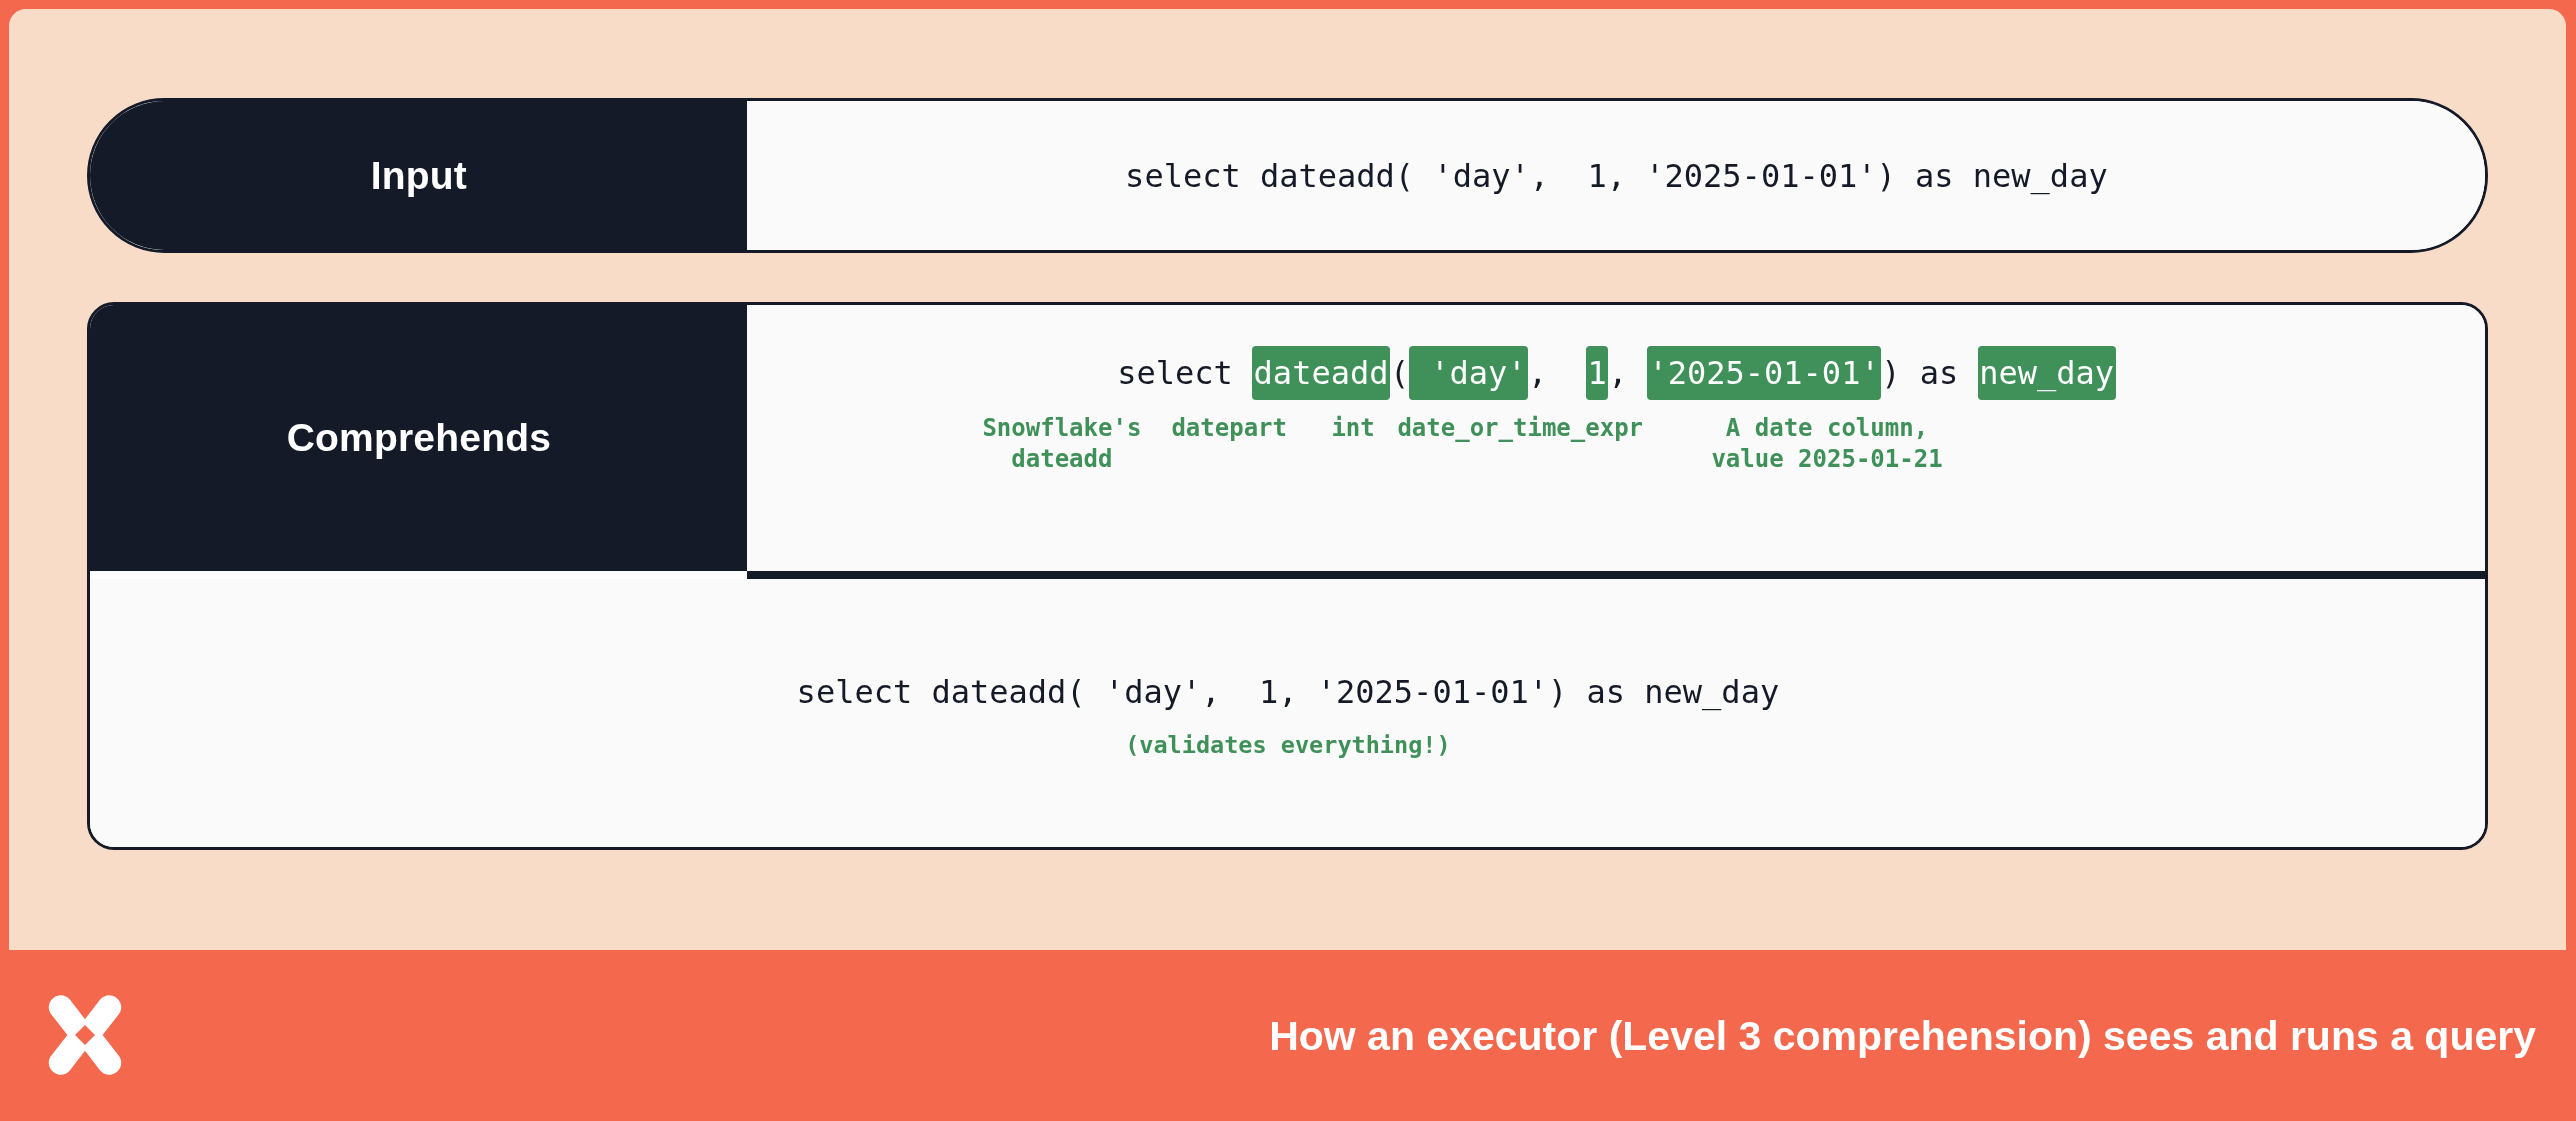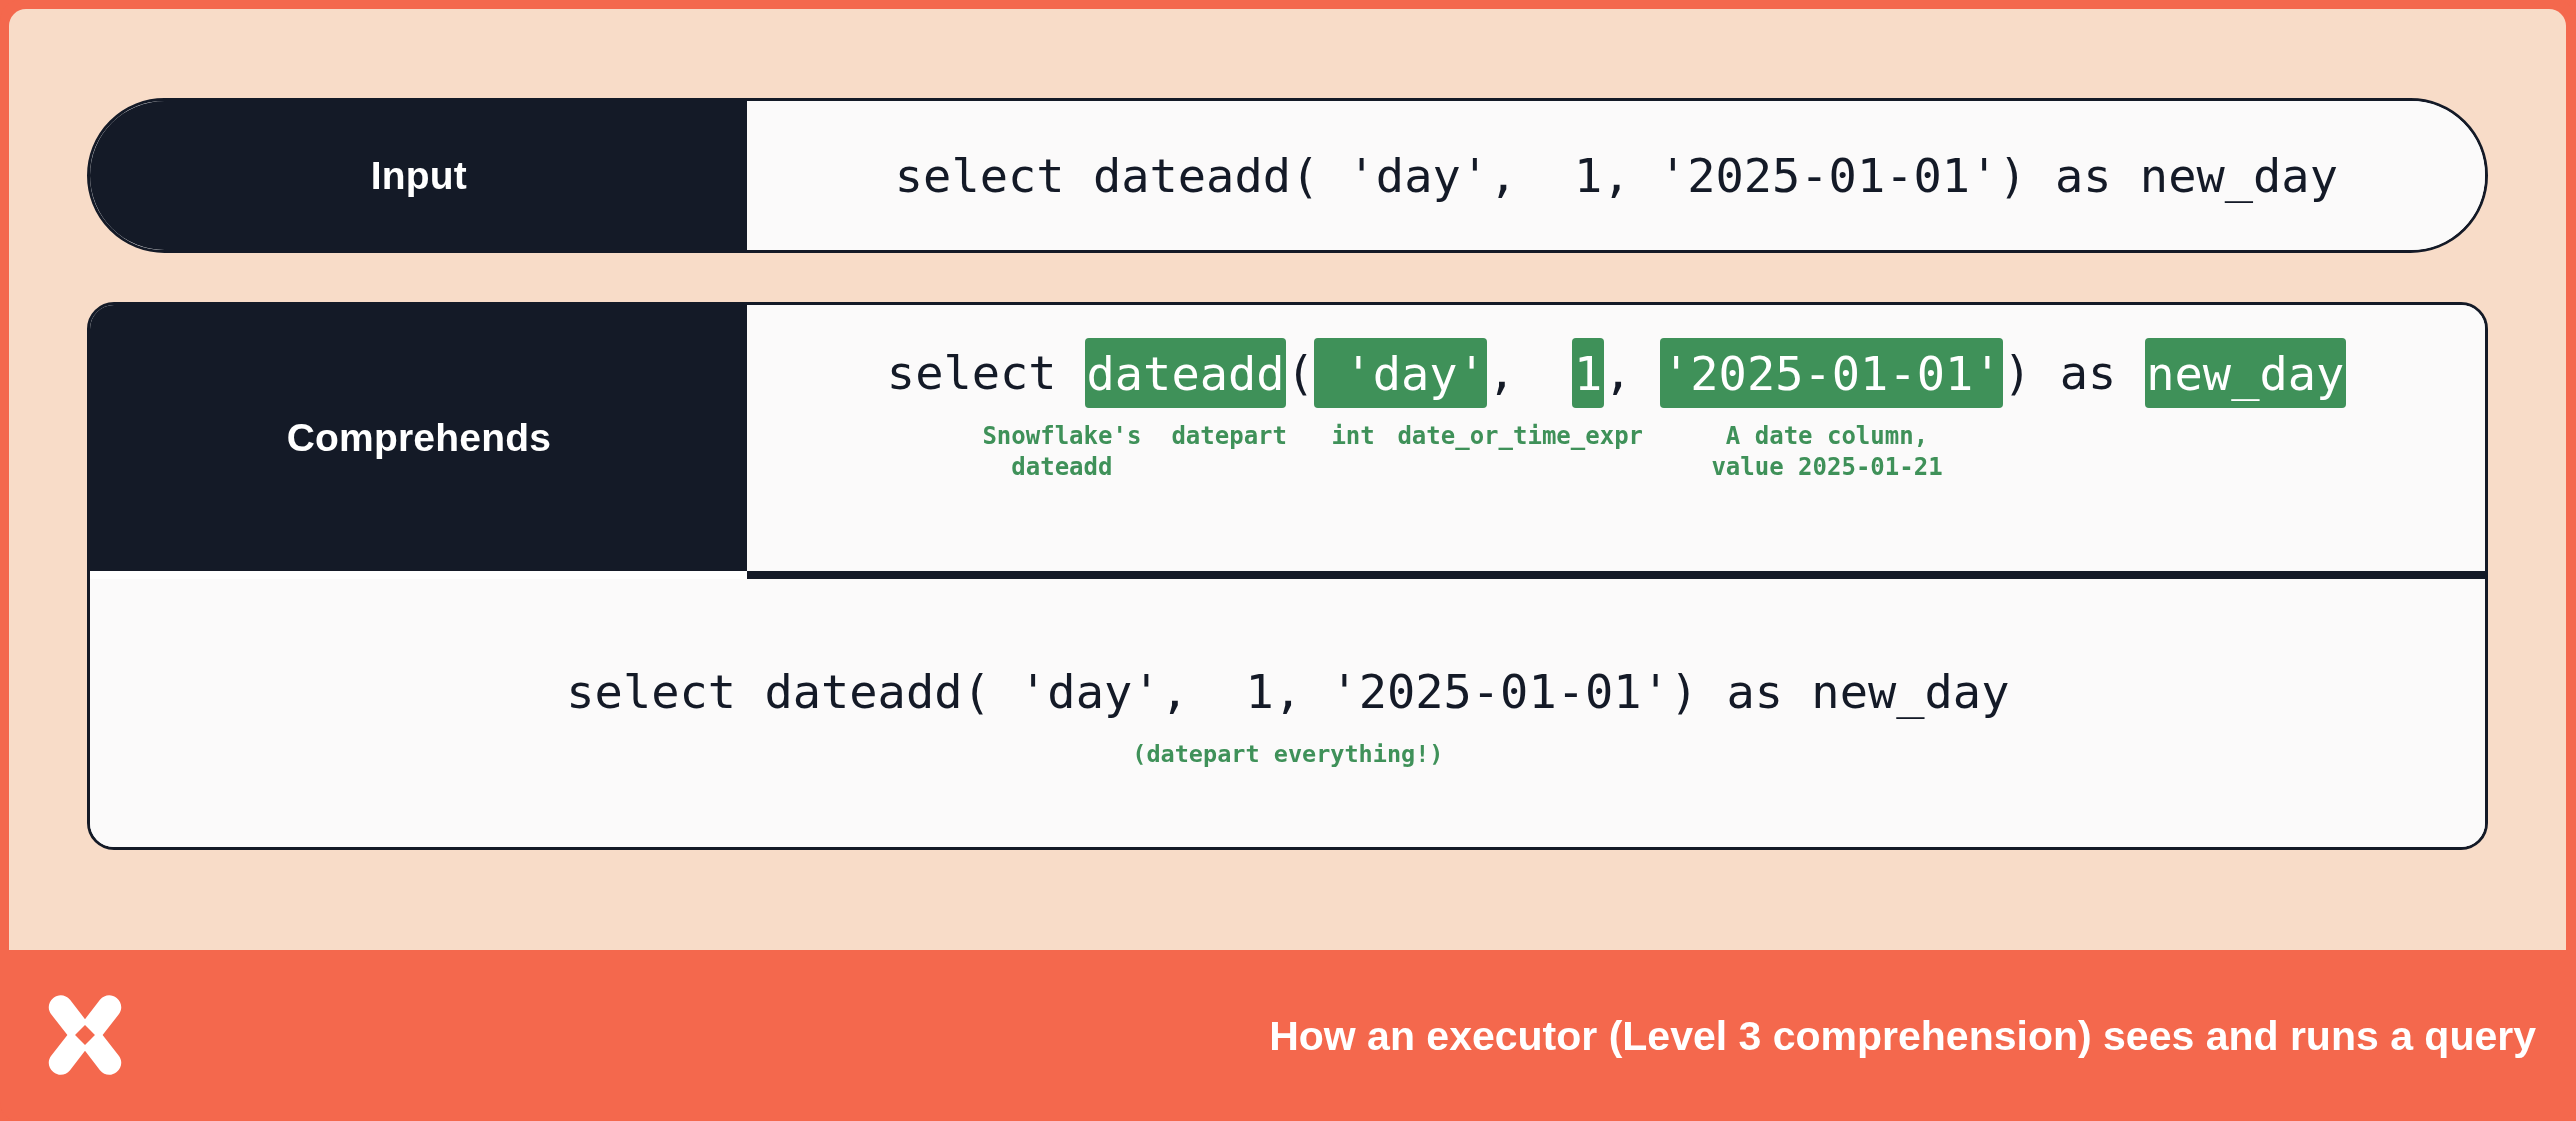--- a/index.html
+++ b/index.html
@@ -130,21 +130,21 @@
     color: #EDEDED;
     font-size: 28px;
     font-weight: 400;
     line-height: 1.28;
     margin-top: 17px;
     font-family: "Liberation Sans", sans-serif;
   }
 
   .code {
     font-family: "DejaVu Sans Mono", "Liberation Mono", monospace;
-    font-size: 47px;
+    font-size: 32px;
     color: #141A27;
     white-space: pre;
     letter-spacing: 0px;
   }
 
   
   .hl {
     background: #3F9159;
     color: #FFFFFF;
     border-radius: 3.9px;
@@ -240,21 +240,21 @@
         </div>
 
         <div class="divider">
           <div class="d-left"></div>
           <div class="d-right"></div>
         </div>
 
         <div class="lrow r2">
           <div class="code-pane">
             <div class="code">select dateadd( 'day',  1, '2025-01-01') as new_day</div>
-            <div class="annot-inline">(datepart everything!)</div>
+            <div class="annot-inline">(validates everything!)</div>
           </div>
         </div>
 
       </div>
     </div>
   </div>
 
   <div id="footer">
     <svg id="logo" viewBox="0 0 100 100">
       <path d="M14 8 C20 3 28 4 33 10 L50 32 L67 10 C72 4 80 3 86 8 C92 13 93 21 88 27 L70 50 L88 73

